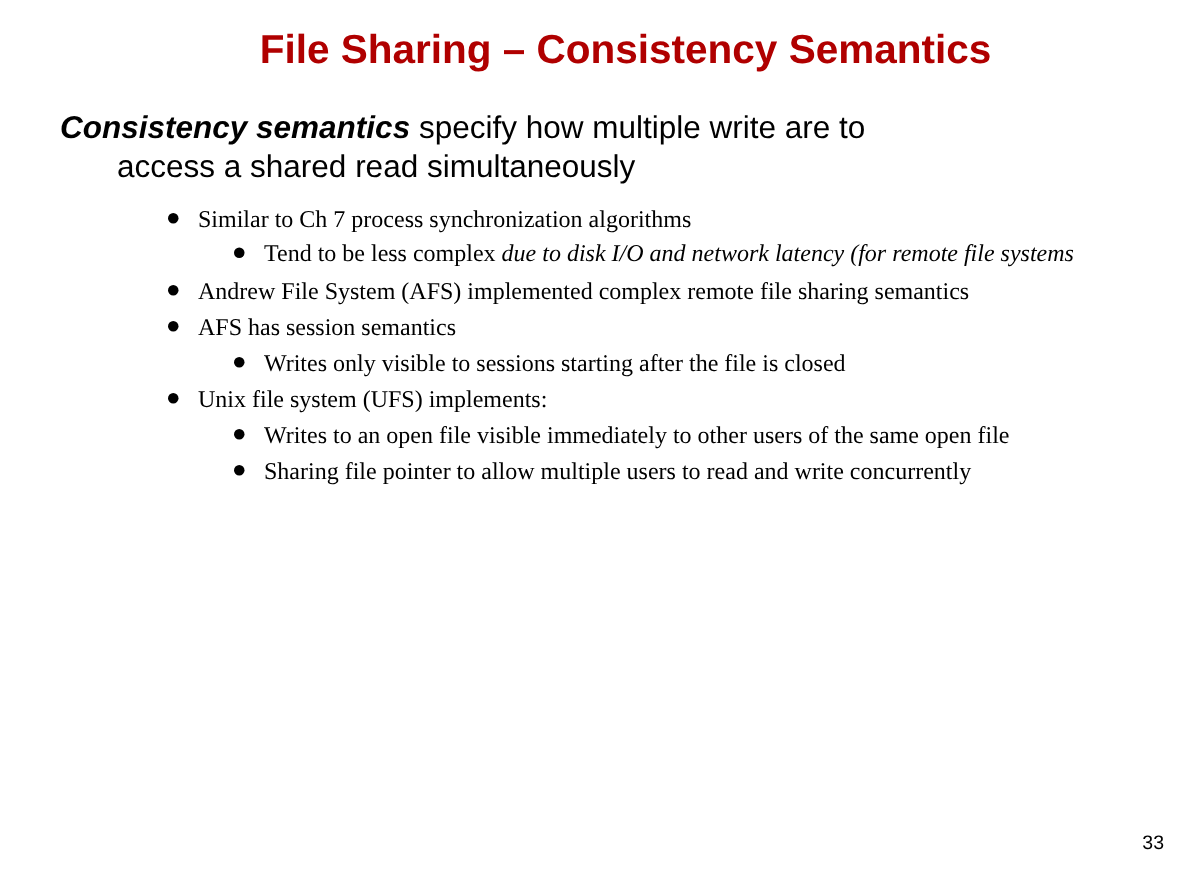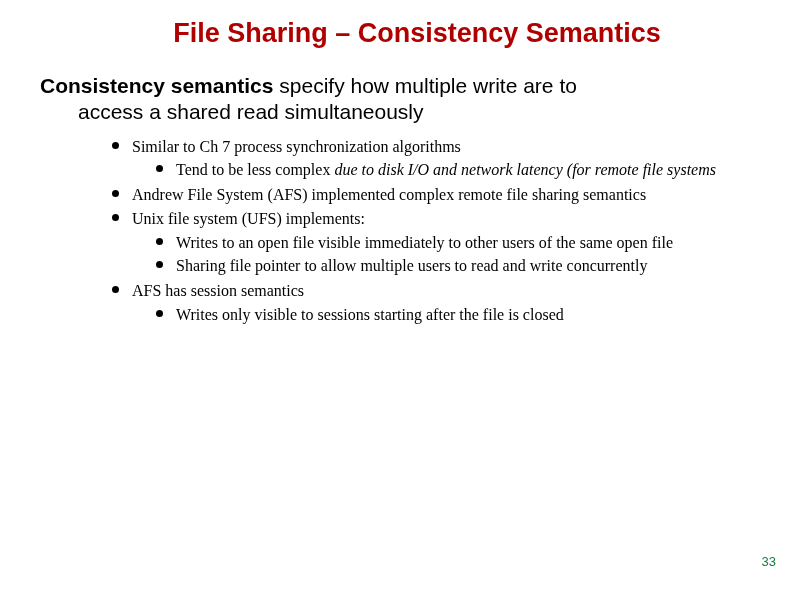--- a/index.html
+++ b/index.html
@@ -29,20 +29,21 @@
     padding-right: 30px;
   }
   .intro {
     font-size: 21px;
     line-height: 1.25;
     margin: 0 0 10px 0;
     padding-right: 30px;
   }
   .intro .bold {
     font-weight: bold;
+    font-style: italic;
   }
   .intro .wrap {
     display: block;
     padding-left: 38px;
   }
   ul.lvl1 {
     list-style: none;
     margin: 6px 0 0 0;
     padding: 0 10px 0 72px;
     font-size: 16px;
@@ -83,21 +84,21 @@
     height: 7px;
     background: #000;
     border-radius: 50%;
   }
   .italic { font-style: italic; }
   .pagenum {
     position: absolute;
     right: 18px;
     bottom: 14px;
     font-size: 13px;
-    color: #15803d;
+    color: #000000;
   }
 </style>
 </head>
 <body>
 
 <div class="slide">
 
   <h1 class="title">File Sharing – Consistency Semantics</h1>
 
   <p class="intro">
@@ -114,37 +115,37 @@
           <span>Tend to be less complex </span><span class="italic">due to disk I/O and network latency (for remote file systems</span>
         </li>
       </ul>
     </li>
 
     <li>
       <span>Andrew File System (AFS) implemented complex remote file sharing semantics</span>
     </li>
 
     <li>
+      <span>AFS has session semantics</span>
+      <ul class="lvl2">
+        <li>
+          <span>Writes only visible to sessions starting after the file is closed</span>
+        </li>
+      </ul>
+    </li>
+
+    <li>
       <span>Unix file system (UFS) implements:</span>
       <ul class="lvl2">
         <li>
           <span>Writes to an open file visible immediately to other users of the same open file</span>
         </li>
         <li>
           <span>Sharing file pointer to allow multiple users to read and write concurrently</span>
         </li>
       </ul>
     </li>
 
-    <li>
-      <span>AFS has session semantics</span>
-      <ul class="lvl2">
-        <li>
-          <span>Writes only visible to sessions starting after the file is closed</span>
-        </li>
-      </ul>
-    </li>
-
   </ul>
 
   <div class="pagenum">33</div>
 
 </div>
 
 </body></html>

